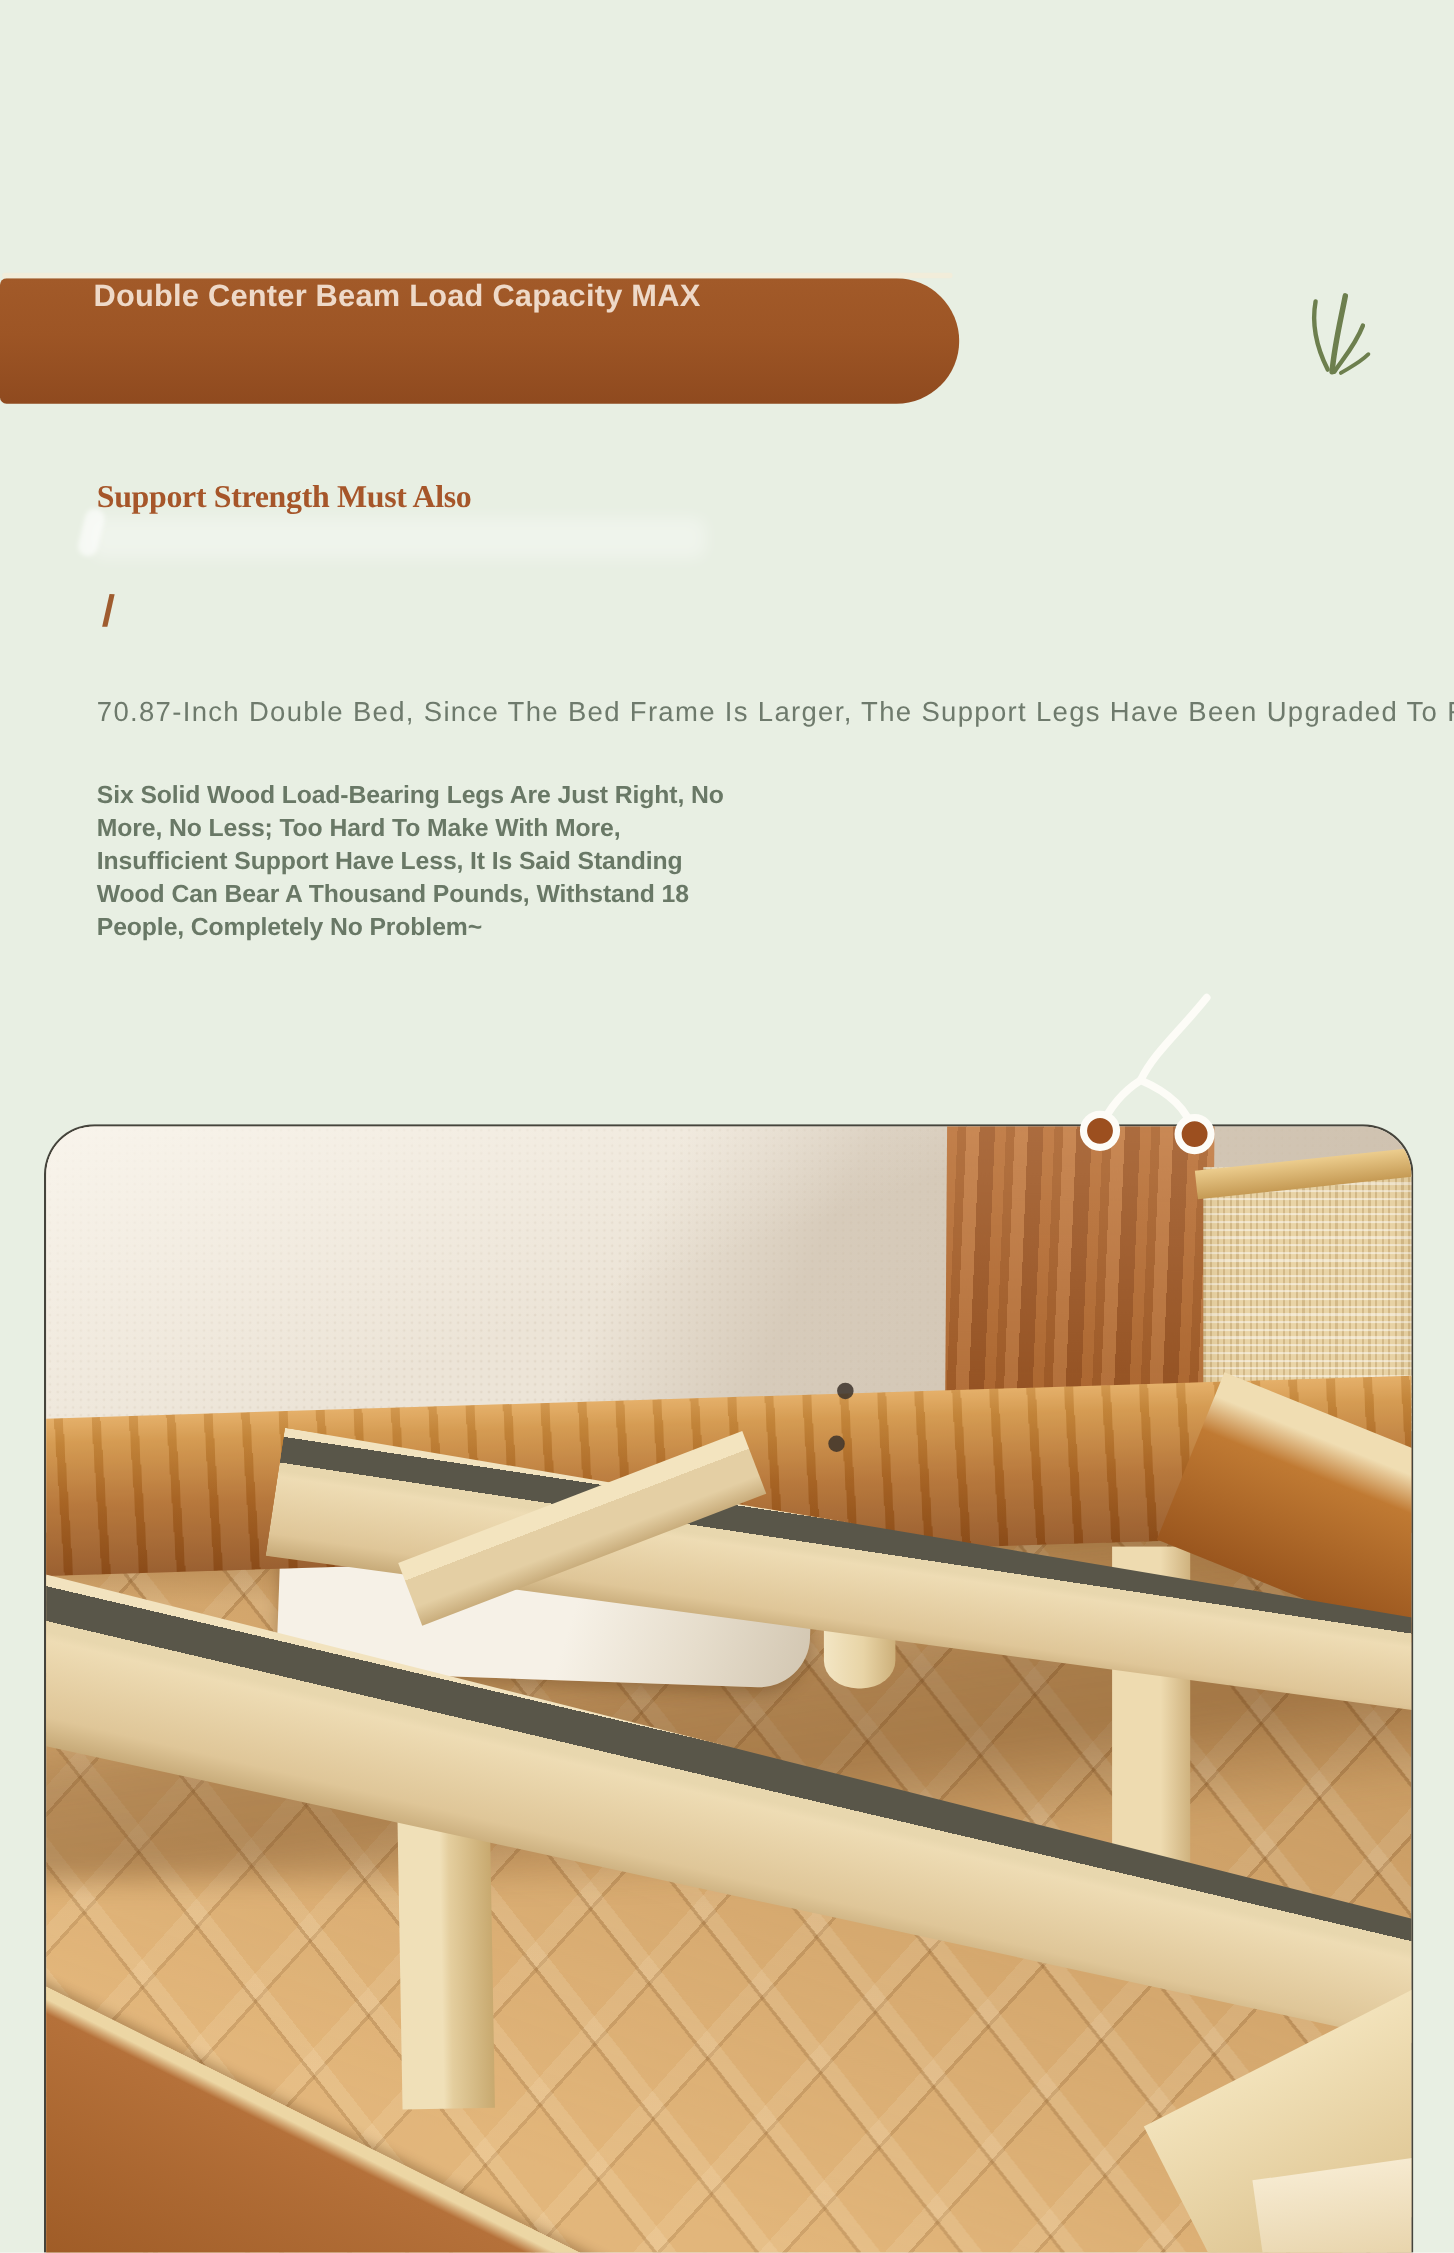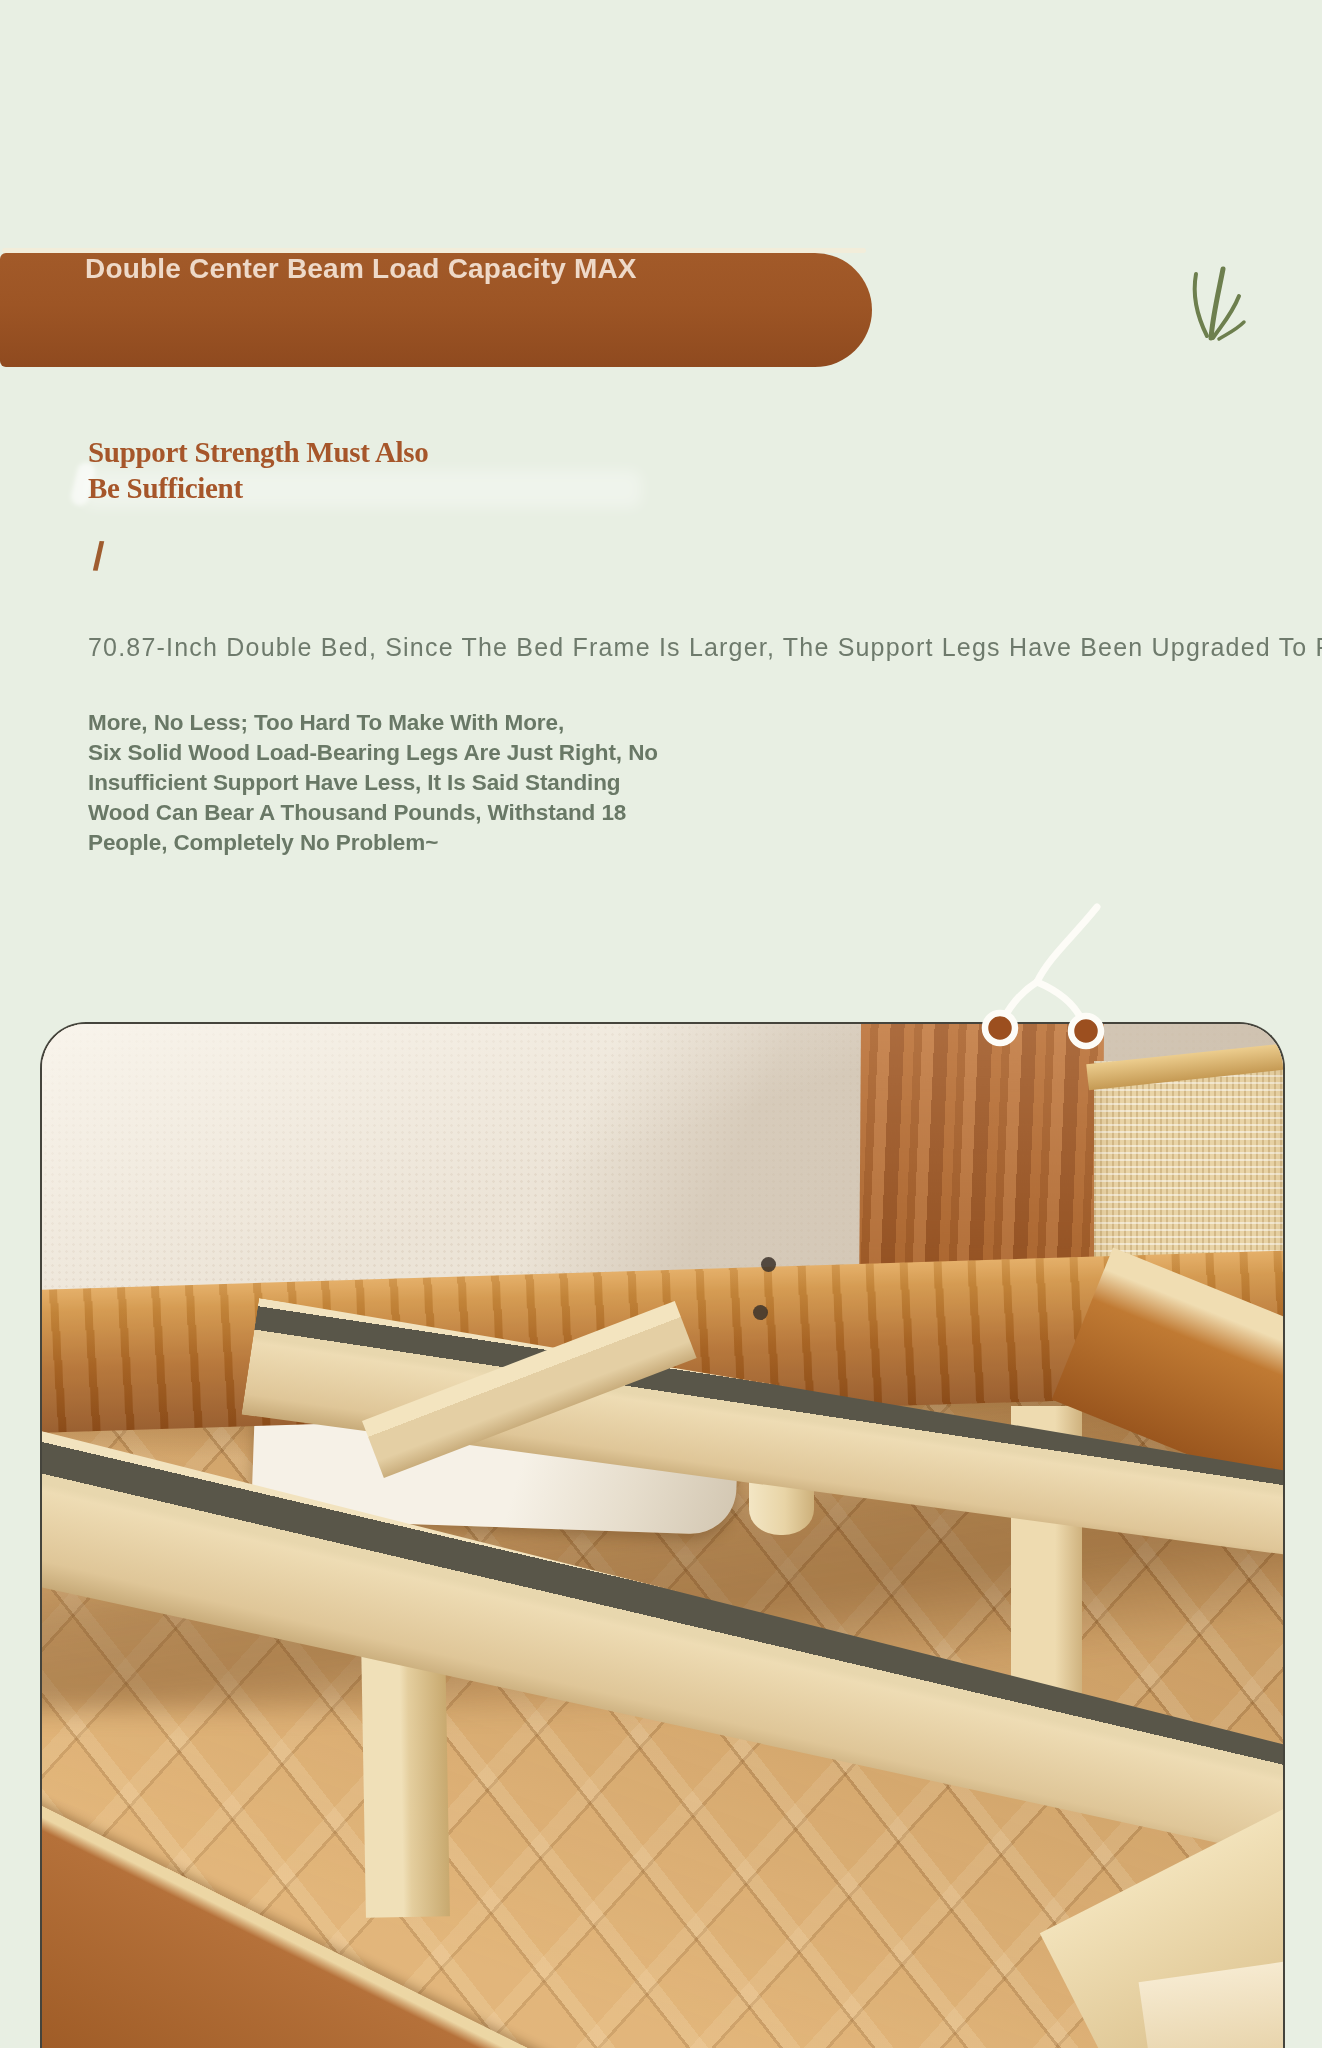--- a/index.html
+++ b/index.html
@@ -152,30 +152,29 @@
     <path d="M33 74 C 35 50 41 26 45 5" stroke="#6d7f4e" stroke-width="5" stroke-linecap="round"></path>
     <path d="M35 74 C 43 62 54 50 61 32" stroke="#6d7f4e" stroke-width="4" stroke-linecap="round"></path>
     <path d="M41 75 C 49 70 58 66 66 58" stroke="#6d7f4e" stroke-width="3.5" stroke-linecap="round"></path>
   </svg>
 
   <div class="stroke-hi band"></div>
   <div class="stroke-hi smudge"></div>
 
   <h2 class="heading">
     <span>Support Strength Must Also</span>
-    <span>Be Sufficient</span>
   </h2>
 
   <div class="divider-mark">/</div>
 
   <p class="intro-line">70.87-Inch Double Bed, Since The Bed Frame Is Larger, The Support Legs Have Been Upgraded To F</p>
 
   <div class="body-copy">
+    <span>Six Solid Wood Load-Bearing Legs Are Just Right, No</span>
     <span>More, No Less; Too Hard To Make With More,</span>
-    <span>Six Solid Wood Load-Bearing Legs Are Just Right, No</span>
     <span>Insufficient Support Have Less, It Is Said Standing</span>
     <span>Wood Can Bear A Thousand Pounds, Withstand 18</span>
     <span>People, Completely No Problem~</span>
   </div>
 
   <figure class="photo">
     <div class="wall"></div>
     <div class="cabinet"></div>
     <div class="rattan">
       <div class="rattan-bar"></div>

